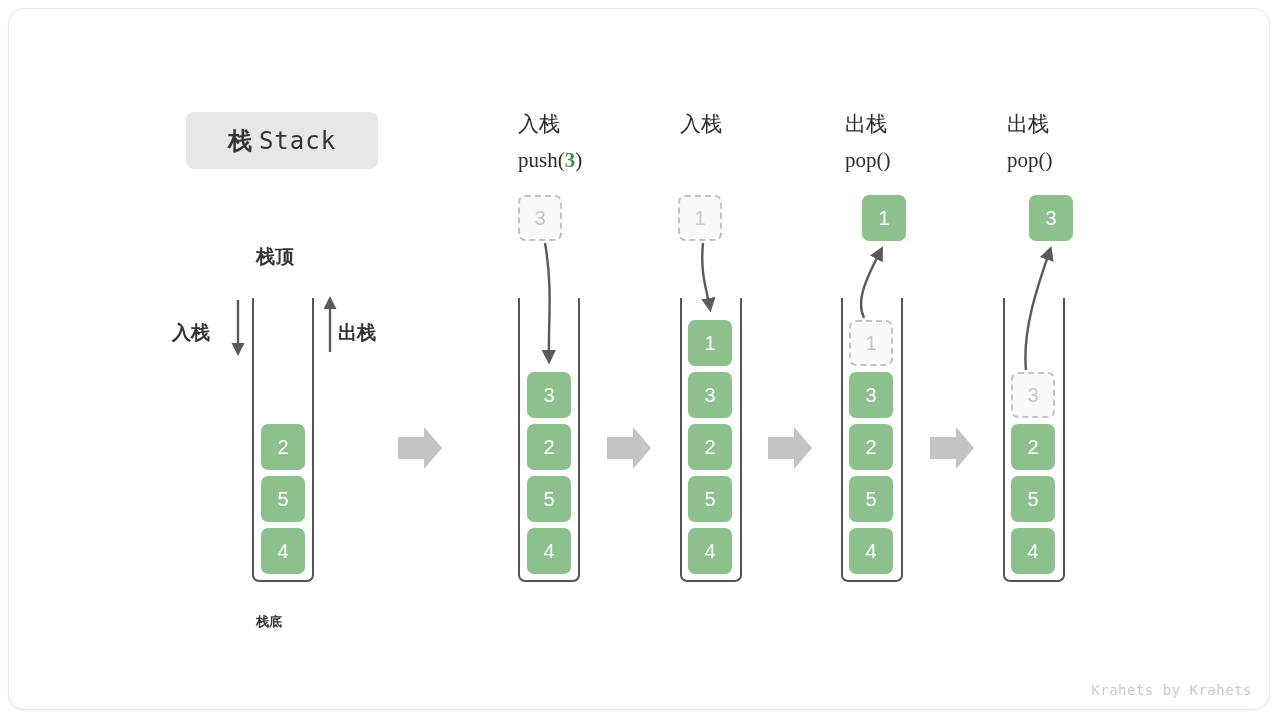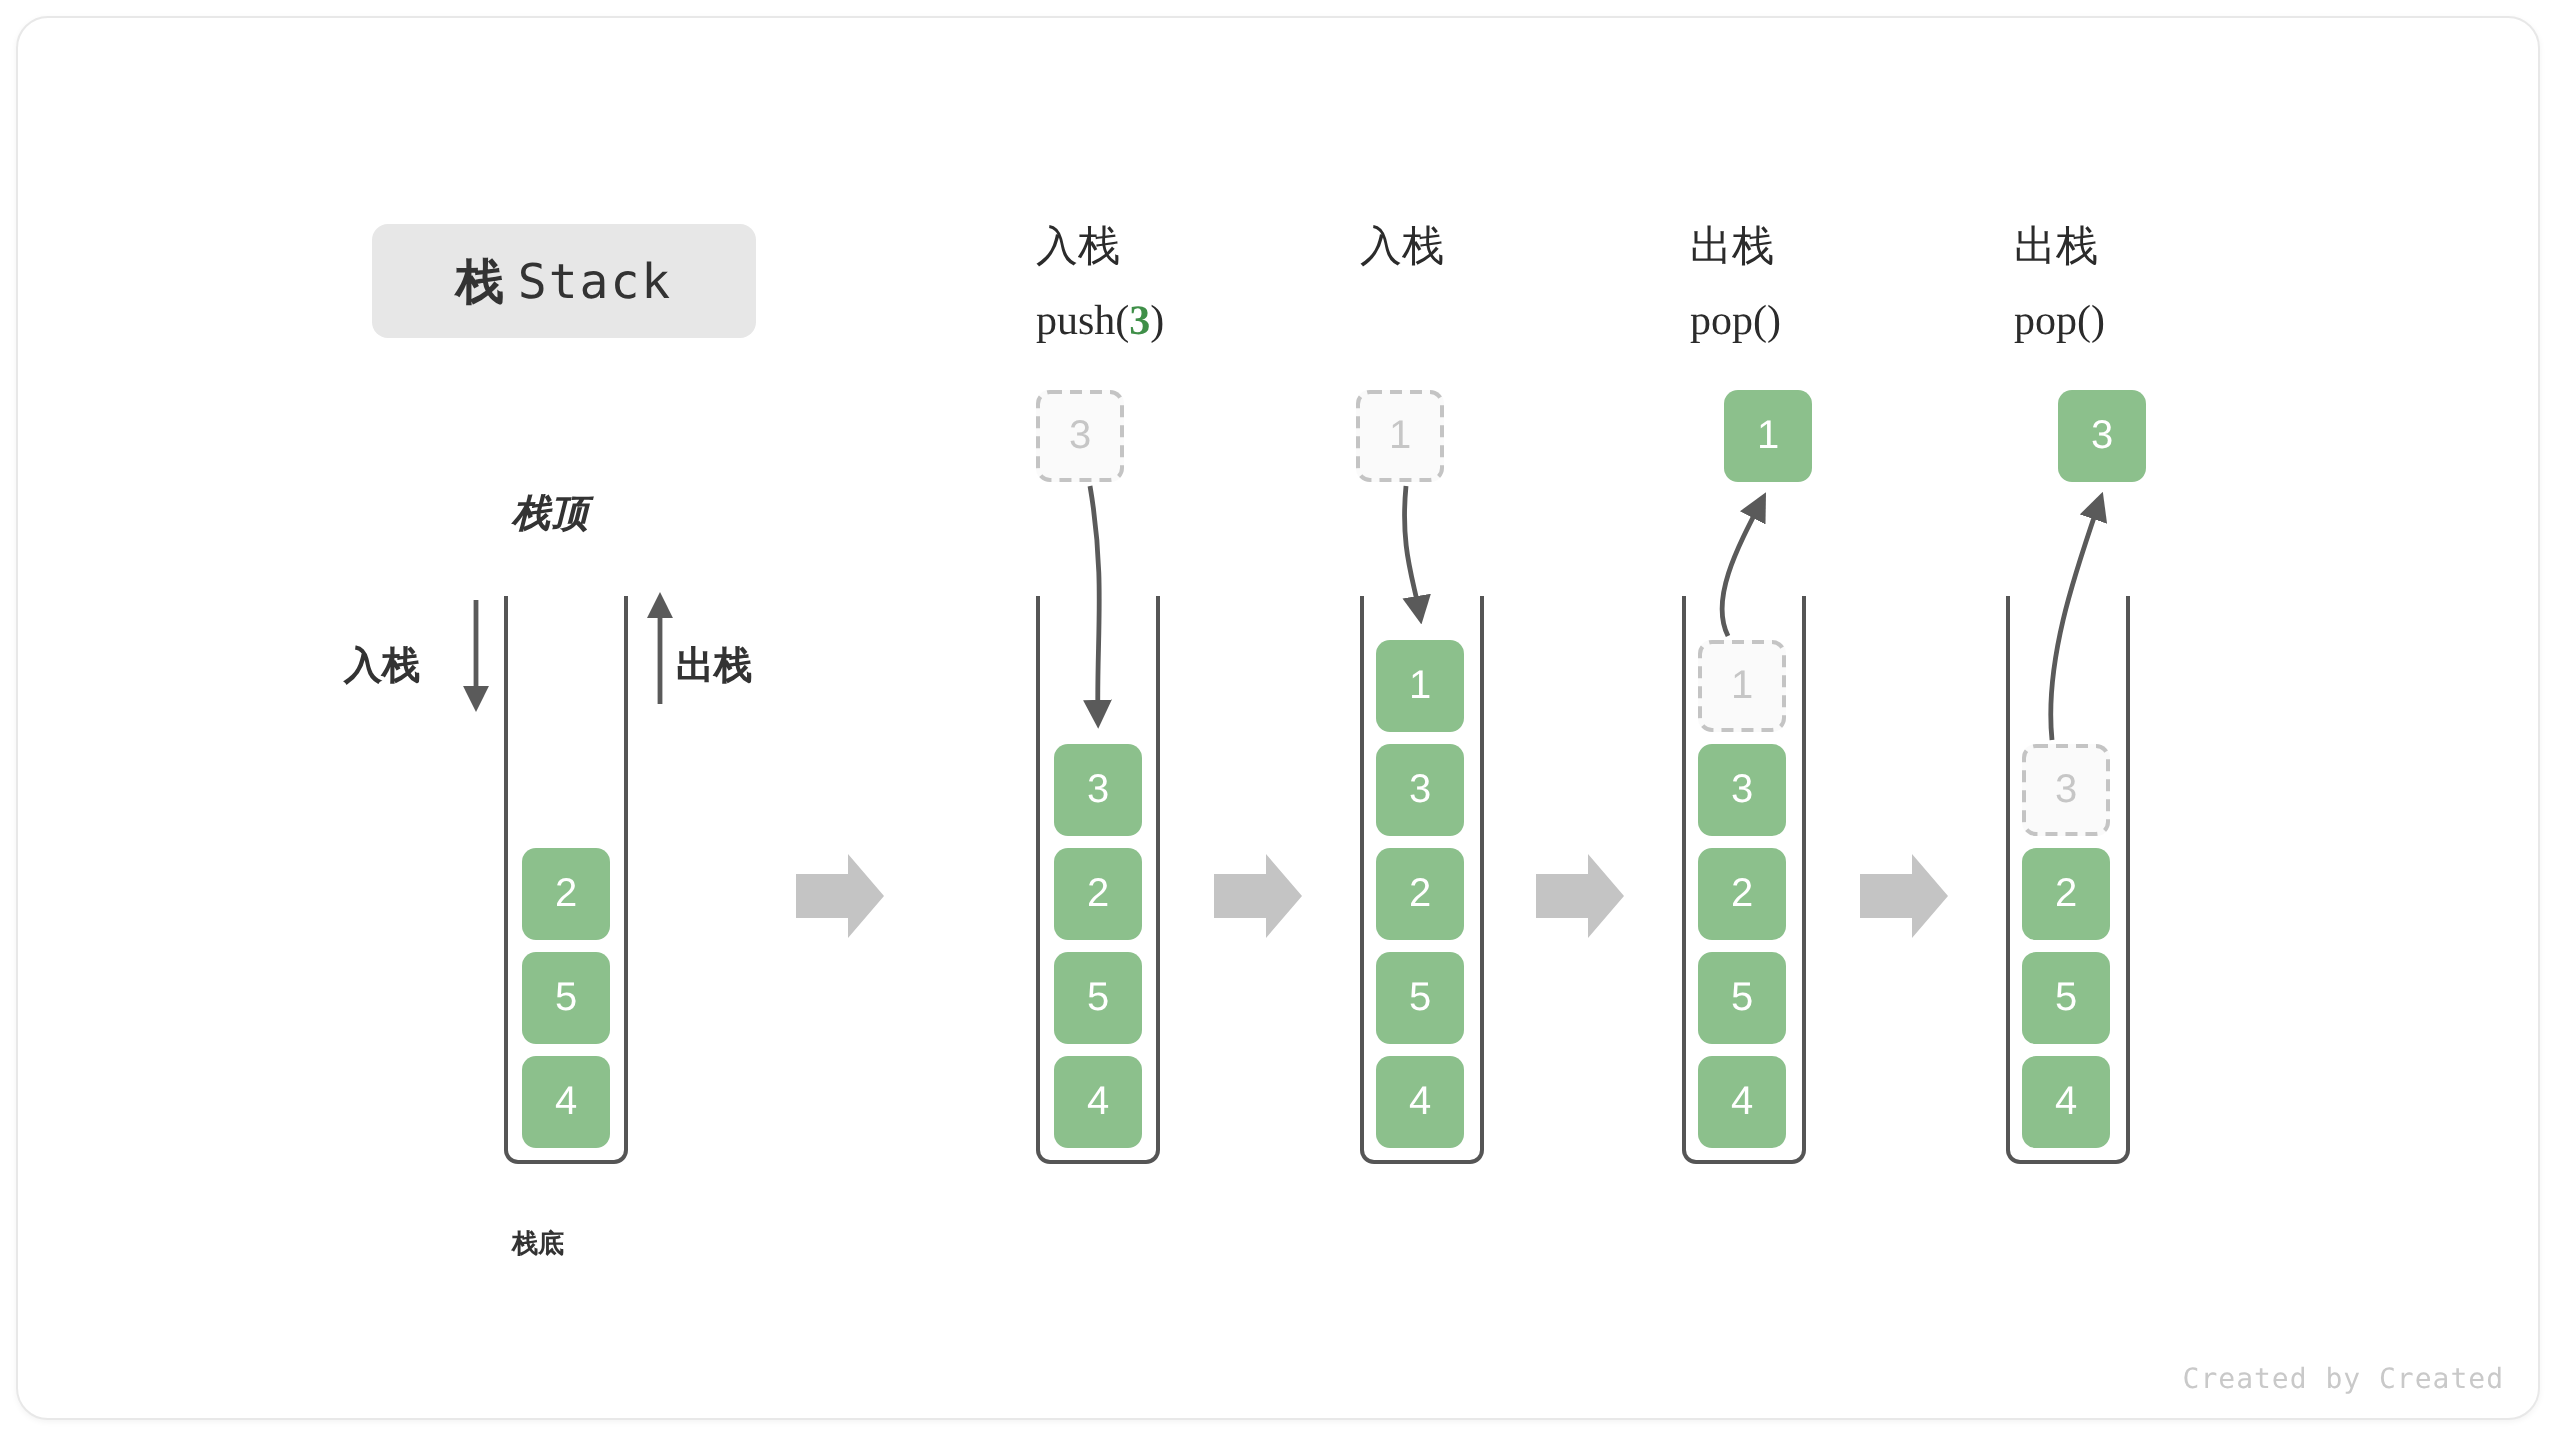--- a/index.html
+++ b/index.html
@@ -141,21 +141,21 @@
 <body>
 
 <div id="canvas">
   <div class="card"></div>
 
   <div class="title-chip">
     <span>栈</span>
     <span class="mono">Stack</span>
   </div>
 
-  <div class="lbl" style="left:256px; top:244px; font-size:19px;font-style:italic;">栈顶</div>
+  <div class="lbl" style="left:256px; top:244px; font-size:19px;">栈顶</div>
   <div class="lbl" style="left:256px; top:613px; font-size:13px;">栈底</div>
   <div class="lbl" style="left:172px; top:320px; font-size:19px;">入栈</div>
   <div class="lbl" style="left:338px; top:320px; font-size:19px;">出栈</div>
 
   <div class="col-header" style="left:518px; top:106px;">
     <span class="cn">入栈</span>
     <span class="code"><span>push(</span><span class="num">3</span><span>)</span></span>
   </div>
   <div class="col-header" style="left:680px; top:106px;">
     <span class="cn">入栈</span>
@@ -228,14 +228,14 @@
     <path d="M 1026 370 C 1022 330 1038 285 1050 250" fill="none" stroke="#5a5a5a" stroke-width="2.4" marker-end="url(#thin-head)"></path>
 
     <g fill="#c4c4c4">
       <path d="M 398 437 L 424 437 L 424 427 L 442 448 L 424 469 L 424 459 L 398 459 Z"></path>
       <path d="M 607 437 L 633 437 L 633 427 L 651 448 L 633 469 L 633 459 L 607 459 Z"></path>
       <path d="M 768 437 L 794 437 L 794 427 L 812 448 L 794 469 L 794 459 L 768 459 Z"></path>
       <path d="M 930 437 L 956 437 L 956 427 L 974 448 L 956 469 L 956 459 L 930 459 Z"></path>
     </g>
   </svg>
 
-  <div class="footer">Created by Created</div>
+  <div class="footer">Krahets by Krahets</div>
 </div>
 
 </body></html>

